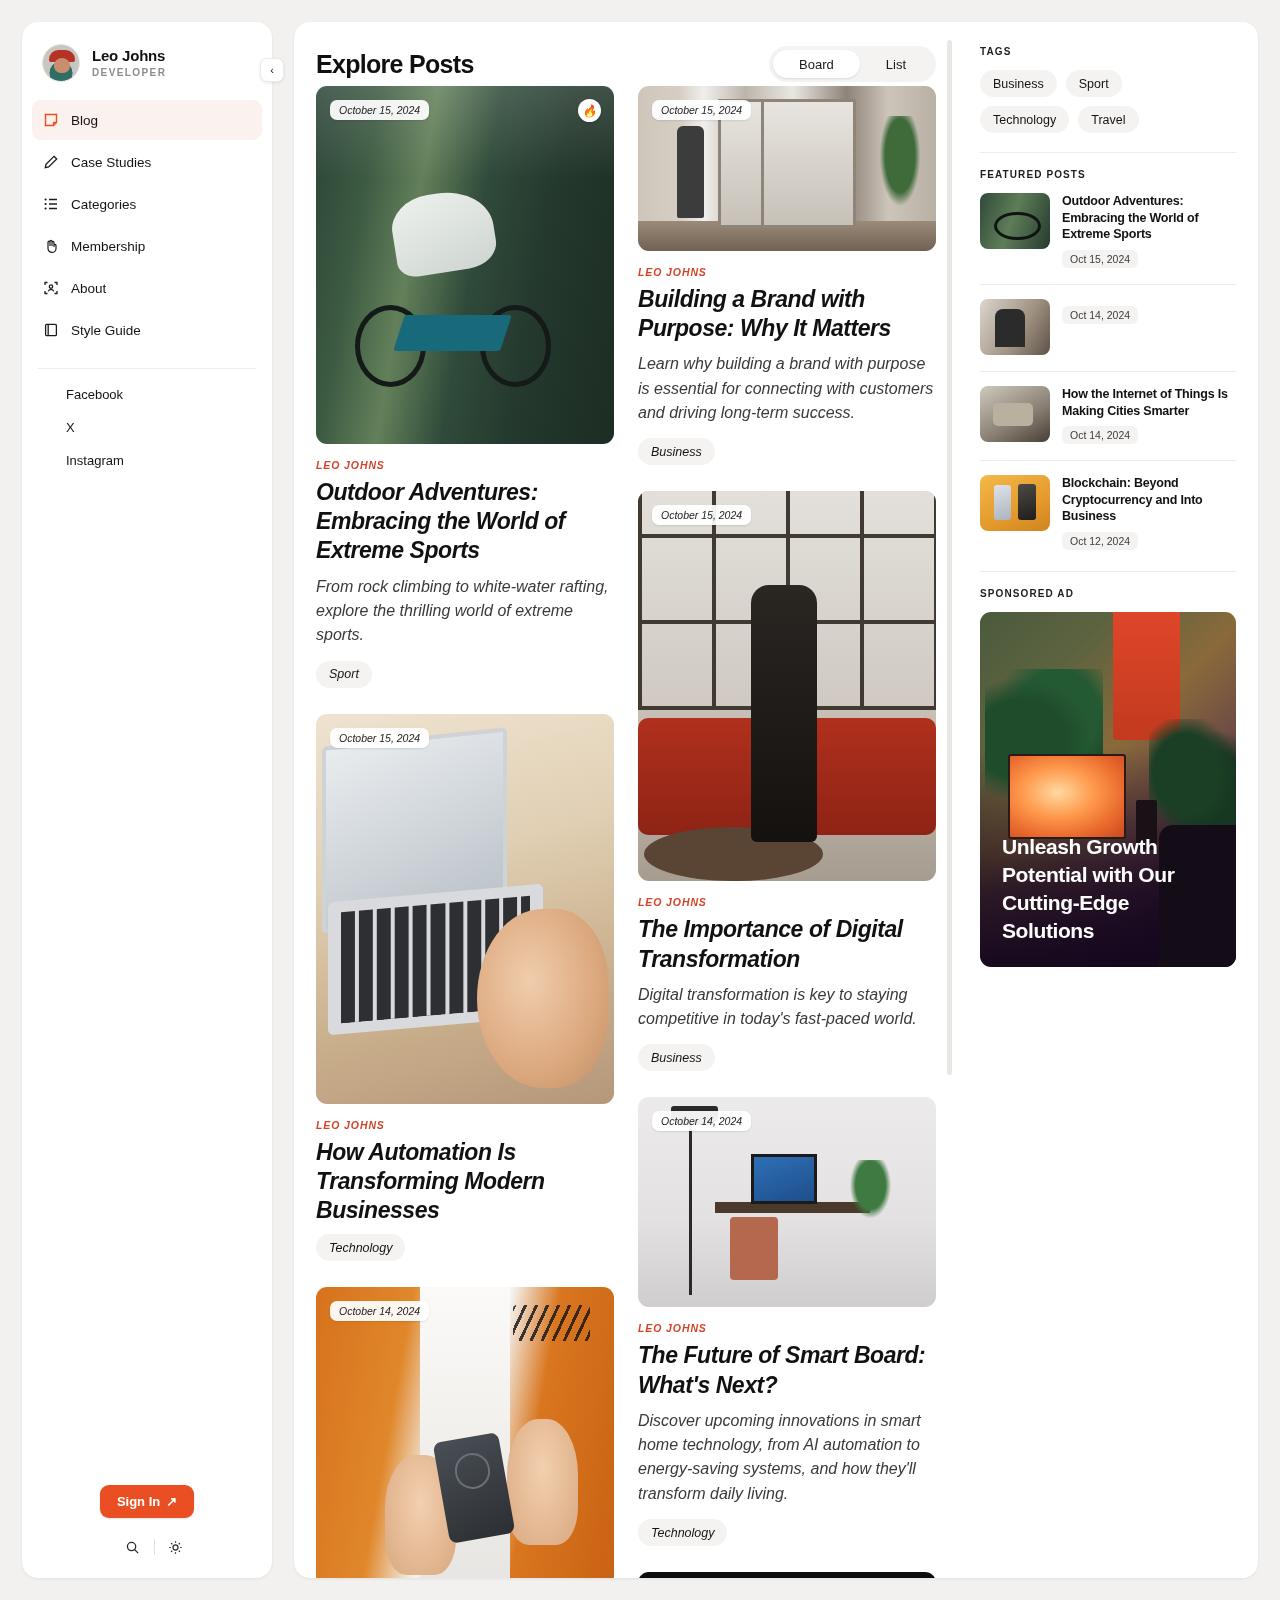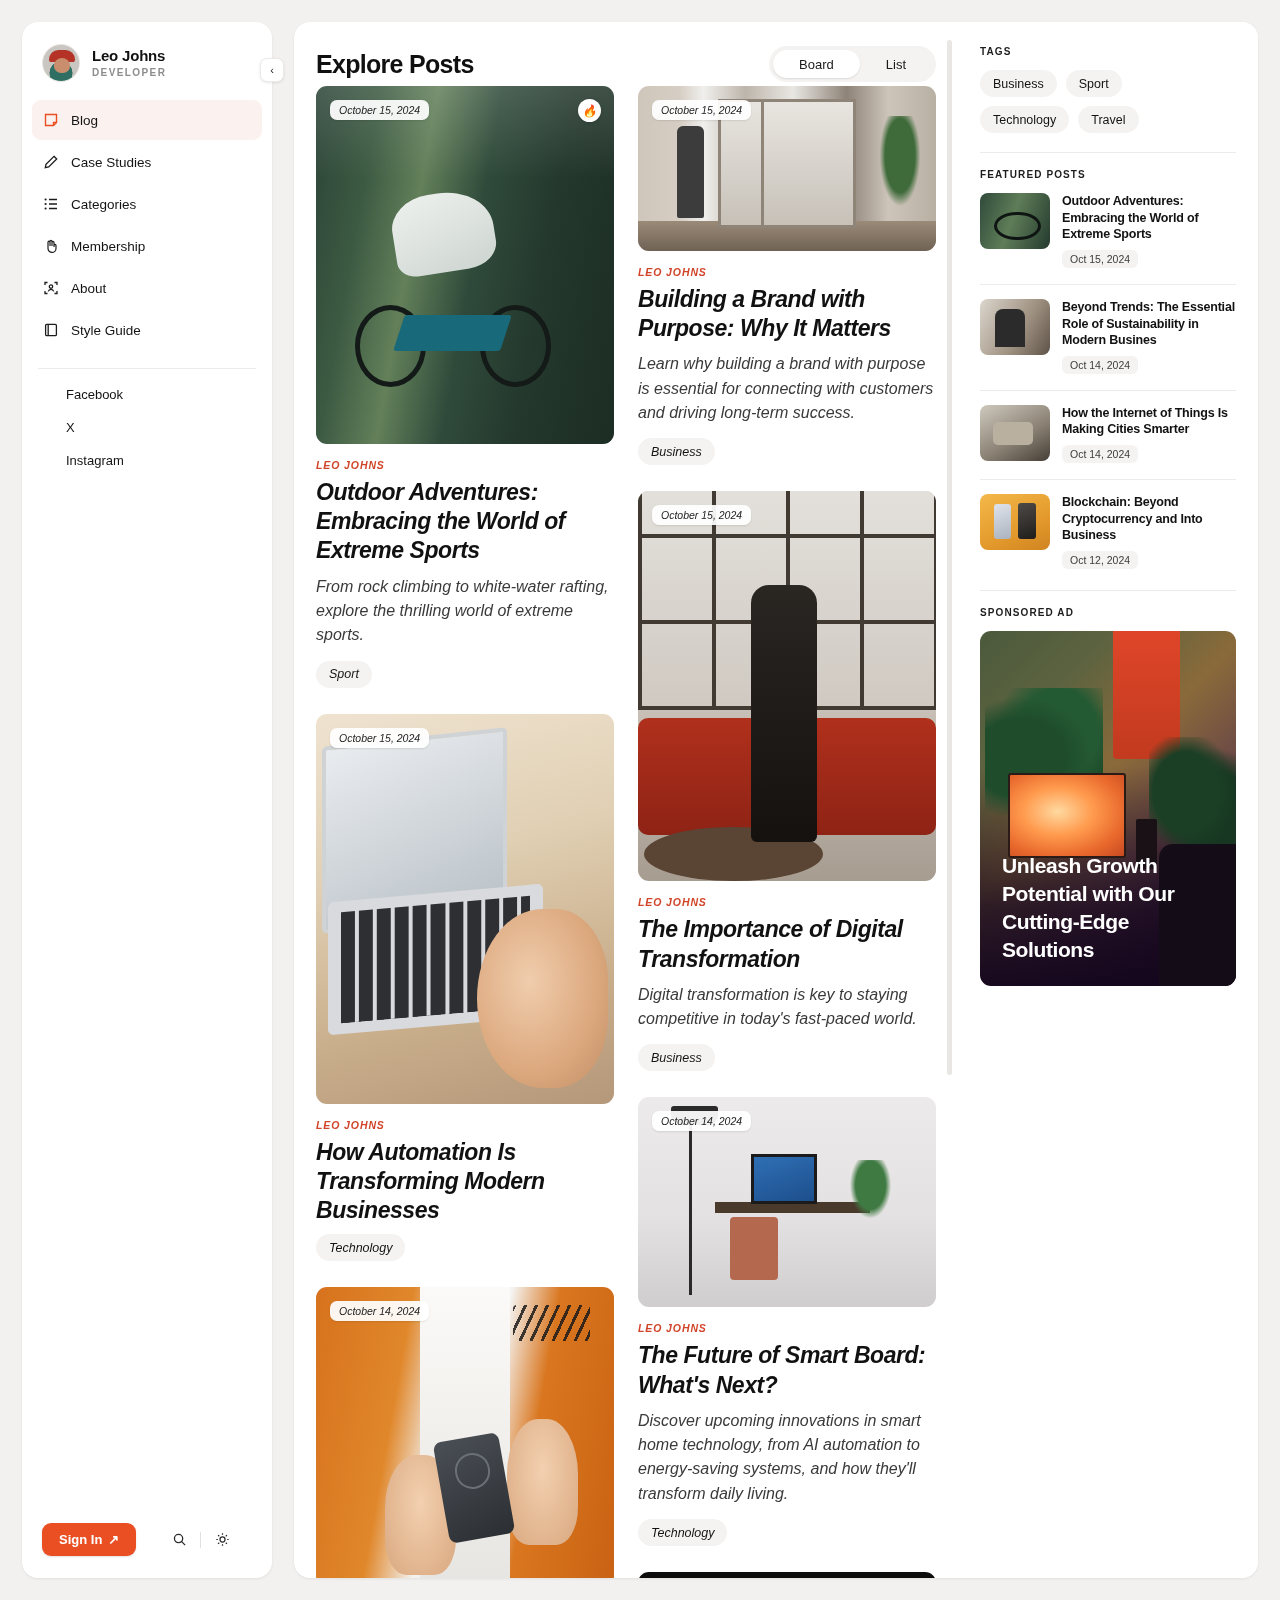--- a/index.html
+++ b/index.html
@@ -74,20 +74,21 @@
   .nav-item .nico { width: 17px; height: 17px; flex:0 0 17px; display:flex; align-items:center; justify-content:center; }
   .nav-sep { height: 1px; background: #eeecea; margin: 16px 16px 0 16px; }
   .social { padding: 18px 20px 0 12px; margin-left: 32px; }
   .social-link {
     font-size: 13px; color: #141414; margin-bottom: 18px; cursor: pointer;
   }
   .sidebar-spacer { flex: 1; }
   .sidebar-footer {
     display: flex; align-items: center; gap: 20px;
     padding: 0 20px 22px 20px;
+    flex-direction: column;
   }
   .signin-btn {
     background: #ea4f23; color: #fff;
     border: none; border-radius: 9px;
     height: 33px; padding: 0 17px;
     font-size: 13px; font-weight: 700;
     font-family: "Liberation Sans", sans-serif;
     display: flex; align-items: center; gap: 6px; cursor: pointer;
     box-shadow: 0 1px 2px rgba(0,0,0,.12);
   }
@@ -681,21 +682,20 @@
         <div class="feat-body">
           <div class="feat-title">Outdoor Adventures: Embracing the World of Extreme Sports</div>
           <span class="feat-date">Oct 15, 2024</span>
         </div>
       </div>
       <div class="feat-div"></div>
 
       <div class="feat-item">
         <div class="feat-thumb ft-work"></div>
         <div class="feat-body">
-          <div class="feat-title">Beyond Trends: The Essential Role of Sustainability in Modern Busines</div>
           <span class="feat-date">Oct 14, 2024</span>
         </div>
       </div>
       <div class="feat-div"></div>
 
       <div class="feat-item">
         <div class="feat-thumb ft-radio"></div>
         <div class="feat-body">
           <div class="feat-title">How the Internet of Things Is Making Cities Smarter</div>
           <span class="feat-date">Oct 14, 2024</span>

